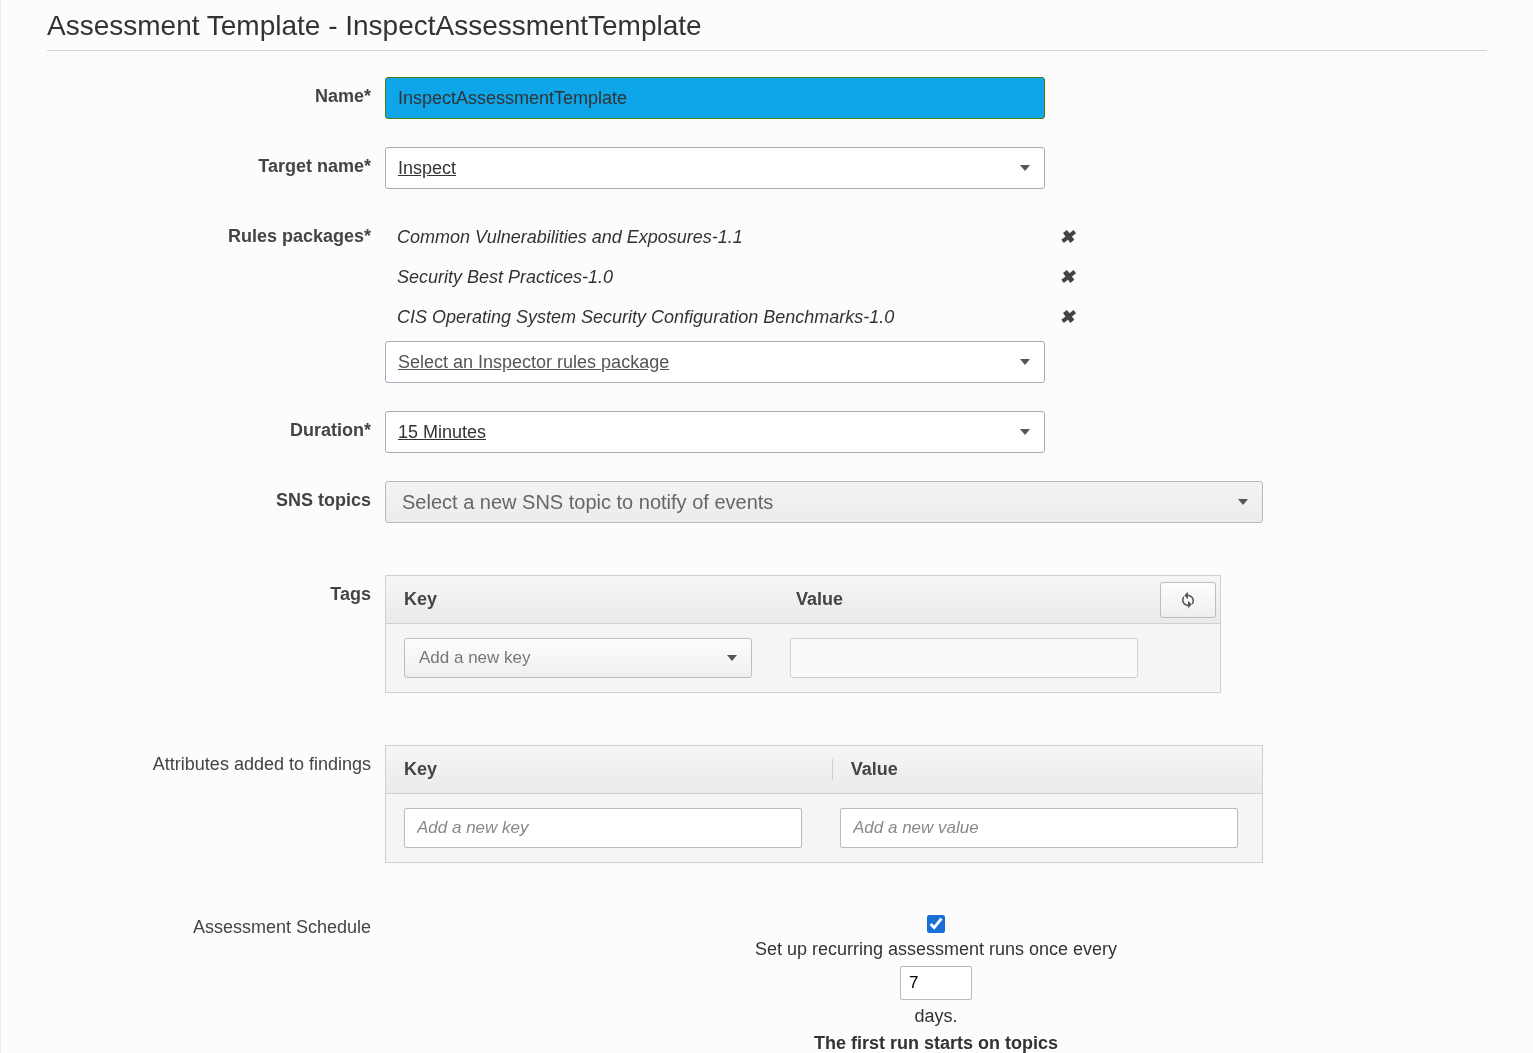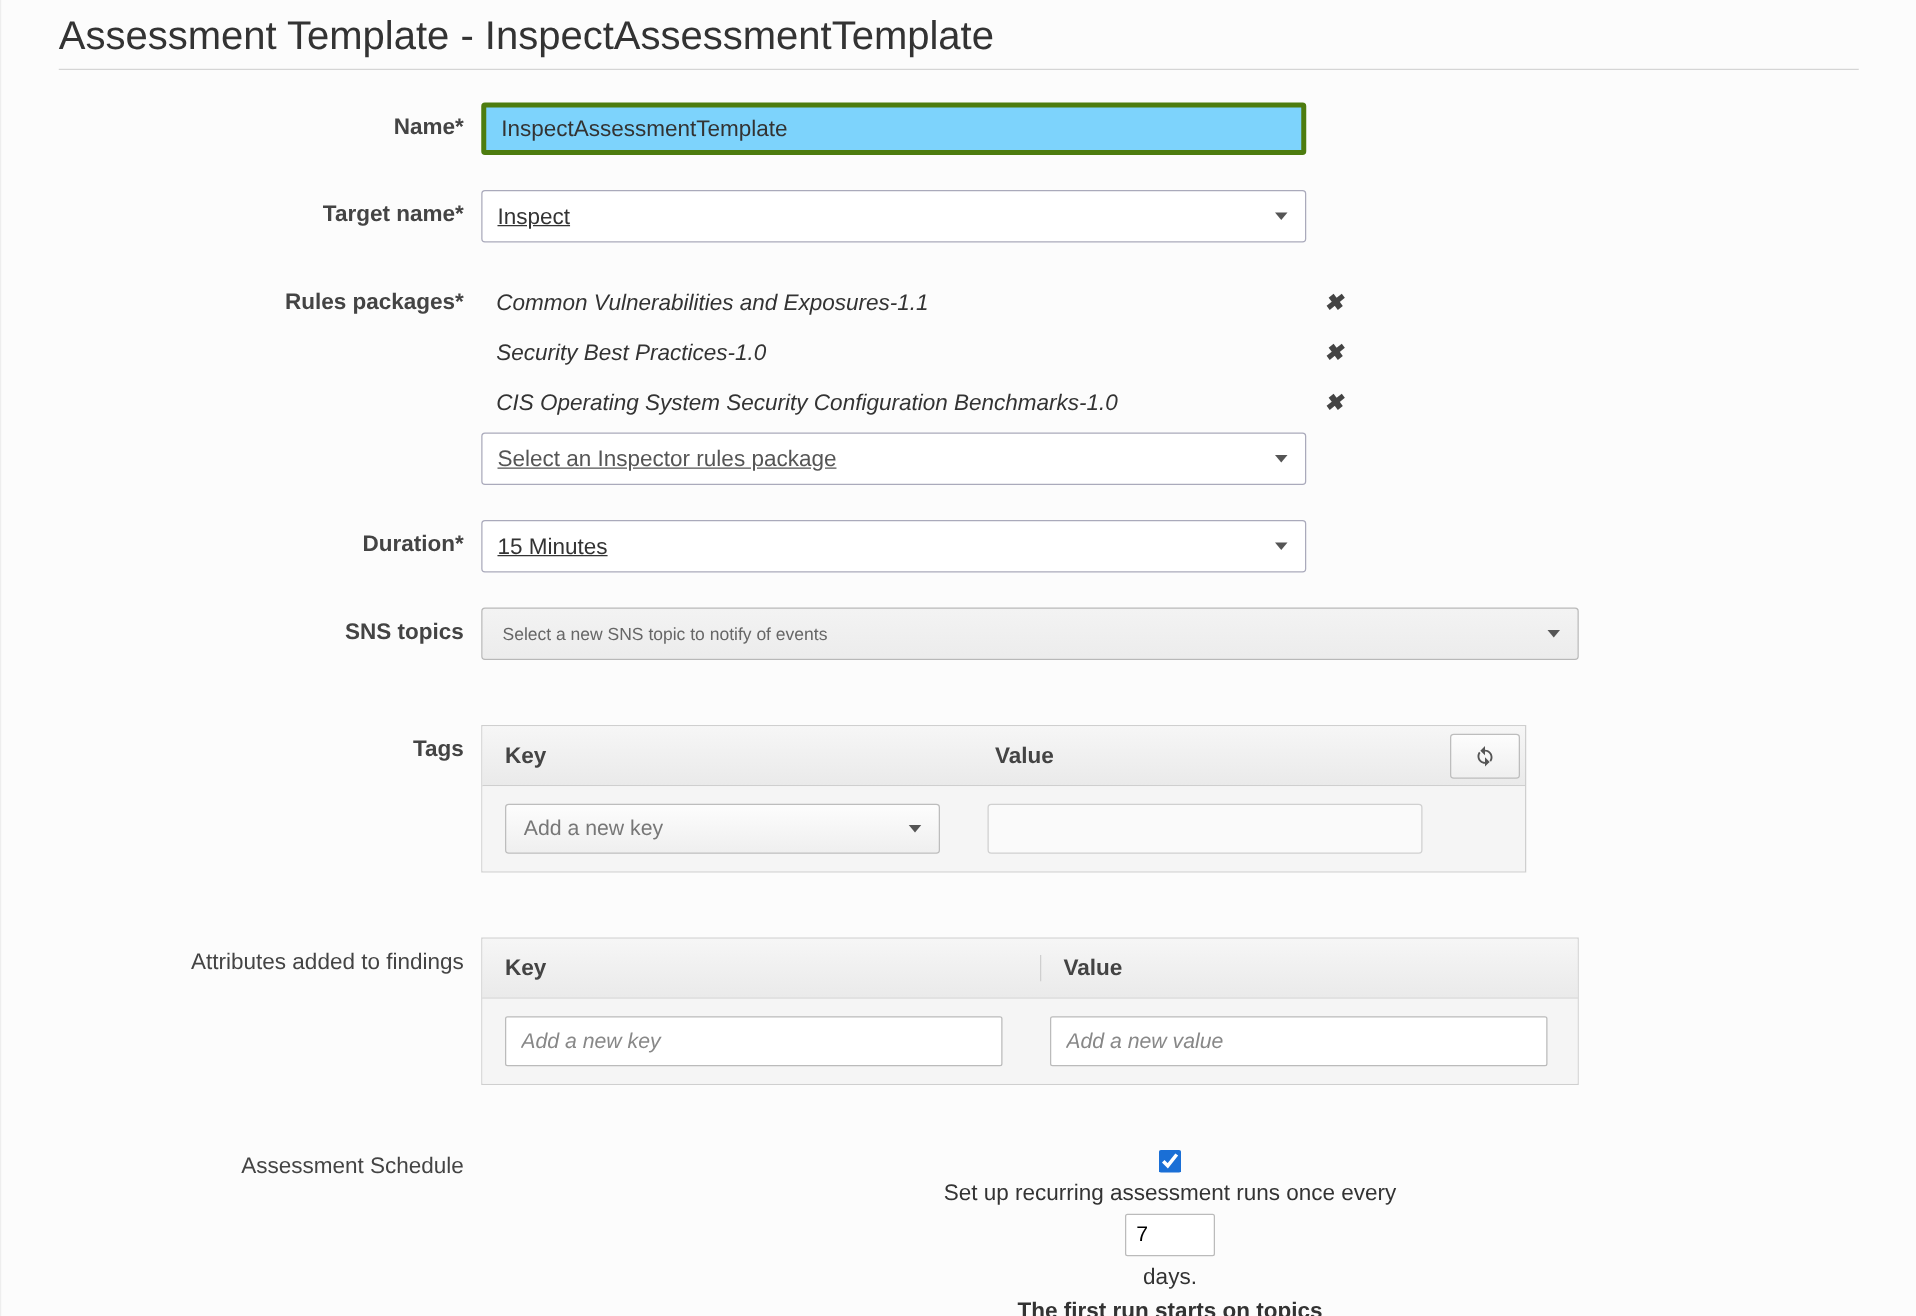--- a/index.html
+++ b/index.html
@@ -18,21 +18,21 @@
     height: 100%;
     border-left: 1px solid #eee;
     position: relative;
   }
   .title-row {
     padding-top: 10px;
     padding-bottom: 8px;
     border-bottom: 1px solid #d5d5d5;
   }
   .title-row h1 {
-    font-size: 32px;
+    font-size: 28px;
     font-weight: 400;
     color: #333;
   }
   .form-area {
     padding-top: 26px;
   }
   .form-row {
     display: flex;
     align-items: flex-start;
     margin-bottom: 28px;
@@ -45,23 +45,23 @@
     font-size: 18px;
     color: #444;
     font-weight: 700;
   }
   .row-content {
     flex: 1;
   }
   .text-input {
     width: 660px;
     height: 42px;
-    border: 4px solid #4d7c0f;
-    border-radius: 3px;
-    background: #7dd3fc;
+    border: 1px solid #4d7c0f;
+    border-radius: 3px;
+    background: #0ea5e9;
     padding: 0 12px;
     font-size: 18px;
     color: #333;
   }
   .select-control {
     width: 660px;
     height: 42px;
     border: 1px solid #aab;
     border-radius: 3px;
     background: #fff;
@@ -85,21 +85,21 @@
     border-right: 5px solid transparent;
     border-top: 6px solid #555;
   }
   .select-wide {
     width: 878px;
     height: 42px;
     border: 1px solid #b8b8b8;
     border-radius: 3px;
     background: linear-gradient(#f3f3f3,#ececec);
     padding: 0 36px 0 16px;
-    font-size: 14px;
+    font-size: 20px;
     color: #666;
     display: flex;
     align-items: center;
     position: relative;
     cursor: pointer;
   }
   .rules-item {
     display: flex;
     align-items: center;
     width: 694px;

